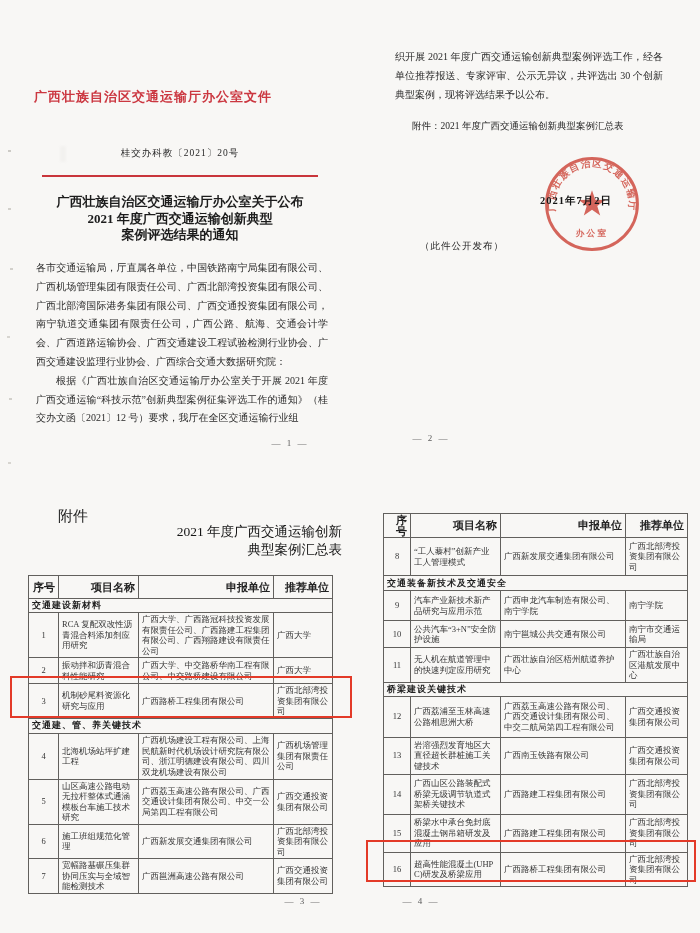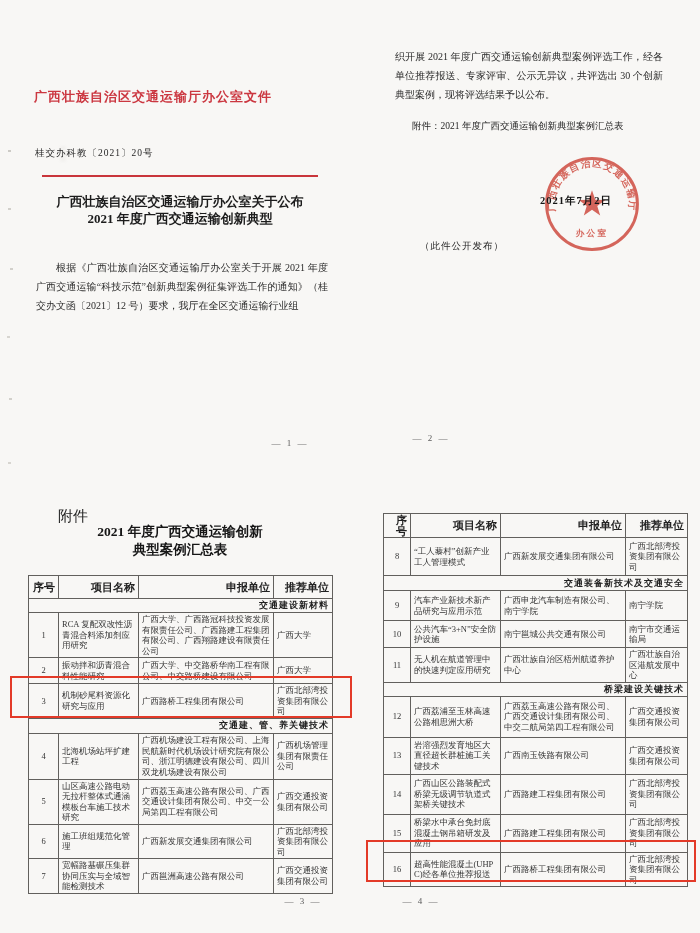--- a/index.html
+++ b/index.html
@@ -12,21 +12,21 @@
   .abs{position:absolute;}
   
   .letterhead{
     left:34px;top:88px;width:292px;
     font-size:13px;font-weight:bold;letter-spacing:1px;
     color:#cb3740;white-space:nowrap;
   }
   .bleed{left:60px;top:146px;width:250px;height:16px;
     background:linear-gradient(90deg,#b9b4ae 0 6px,transparent 6px 14px);
     opacity:.08;filter:blur(1px);}
-  .doc-number{left:35px;top:147px;width:290px;
+  .doc-number{left:35px;top:147px;width:290px;text-align:center;
     font-size:9.5px;color:#262626;letter-spacing:1px;}
   .red-rule{left:42px;top:175px;width:276px;height:2px;background:#c9353b;}
   .notice-title{left:30px;top:194px;width:300px;text-align:center;
     font-size:13px;font-weight:bold;line-height:16.5px;color:#1c1c1c;}
   .p1-body{left:36px;top:259px;width:292px;font-size:10px;line-height:18.8px;
     text-align:justify;color:#2a2a2a;}
   .p1-body p{margin:0;}
   .p1-body p.indent{text-indent:2em;}
   .page-num{font-size:9px;color:#5c5c5c;letter-spacing:2px;white-space:nowrap;}
   .pn1{left:255px;top:438px;width:70px;text-align:center;}
@@ -39,49 +39,51 @@
   
   .p2-body{left:395px;top:47px;width:268px;font-size:10px;line-height:19px;
     text-align:justify;color:#2a2a2a;}
   .p2-attach{left:412px;top:120px;width:256px;font-size:9.5px;color:#262626;}
   .p2-note{left:420px;top:240px;width:120px;font-size:9.5px;color:#262626;letter-spacing:1px;}
   .p2-date{left:540px;top:194px;width:120px;font-size:10.5px;font-weight:bold;
     color:#161616;letter-spacing:1px;z-index:3;}
   .seal{left:542px;top:154px;width:100px;height:100px;opacity:.82;z-index:2;}
   
   .attach-label{left:58px;top:507px;width:60px;font-size:15px;color:#222;}
-  .t3-title{left:28px;top:523px;width:304px;text-align:center;font-size:13.5px;
-    font-weight:bold;line-height:17.5px;color:#161616;}
+  .t3-title{left:38px;top:523px;width:304px;text-align:right;font-size:13.5px;
+    font-weight:normal;line-height:17.5px;color:#161616;}
   table.sumtab{border-collapse:collapse;table-layout:fixed;
     font-size:8.5px;line-height:10.5px;color:#353535;}
   table.sumtab td{border:1px solid #62605d;padding:1px 3px;vertical-align:middle;
     overflow:hidden;word-break:break-all;}
   table.sumtab td.c-no{text-align:center;padding:1px 0;}
   table.sumtab tr.hrow td{text-align:right;font-weight:bold;font-size:11px;color:#222;}
-  table.sumtab tr.srow td{text-align:right;font-weight:bold;font-size:9px;color:#222;
+  table.sumtab tr.srow td{text-align:left;font-weight:bold;font-size:9px;color:#222;
     letter-spacing:1px;}
   .tab3{left:28px;top:575px;width:304px;}
   .tab4{left:383px;top:513px;width:304px;}
   .hl{border:2px solid #e33a28;background:transparent;z-index:4;}
   .hl3{left:10px;top:676px;width:338px;height:38px;}
   .hl4{left:366px;top:840px;width:326px;height:38px;}
 </style>
 </head>
 <body>
 
 <div class="abs noise"></div>
 <div class="abs bleed"></div>
 <div class="abs letterhead">广西壮族自治区交通运输厅办公室文件</div>
 <div class="abs doc-number">桂交办科教〔2021〕20号</div>
 <div class="abs red-rule"></div>
 <div class="abs notice-title">
   <div>广西壮族自治区交通运输厅办公室关于公布</div>
   <div>2021 年度广西交通运输创新典型</div>
+  <div>案例评选结果的通知</div>
 </div>
 <div class="abs p1-body">
+  <p>各市交通运输局，厅直属各单位，中国铁路南宁局集团有限公司、广西机场管理集团有限责任公司、广西北部湾投资集团有限公司、广西北部湾国际港务集团有限公司、广西交通投资集团有限公司，南宁轨道交通集团有限责任公司，广西公路、航海、交通会计学会、广西道路运输协会、广西交通建设工程试验检测行业协会、广西交通建设监理行业协会、广西综合交通大数据研究院：</p>
   <p class="indent">根据《广西壮族自治区交通运输厅办公室关于开展 2021 年度广西交通运输“科技示范”创新典型案例征集评选工作的通知》（桂交办文函〔2021〕12 号）要求，我厅在全区交通运输行业组</p>
 </div>
 <div class="abs page-num pn1">— 1 —</div>
 
 <div class="abs p2-body">织开展 2021 年度广西交通运输创新典型案例评选工作，经各单位推荐报送、专家评审、公示无异议，共评选出 30 个创新典型案例，现将评选结果予以公布。</div>
 <div class="abs p2-attach">附件：2021 年度广西交通运输创新典型案例汇总表</div>
 <svg class="abs seal" viewBox="0 0 110 110" aria-hidden="true">
   <defs>
     <path id="sealArc" d="M 16.5,69 A 41,41 0 1 1 93.5,69" fill="none"></path>
   </defs>
@@ -232,20 +234,20 @@
     <td>广西北部湾投资集团有限公司</td>
   </tr>
   <tr style="height:38px">
     <td class="c-no">15</td>
     <td>桥梁水中承台免封底混凝土钢吊箱研发及应用</td>
     <td>广西路建工程集团有限公司</td>
     <td>广西北部湾投资集团有限公司</td>
   </tr>
   <tr style="height:34px">
     <td class="c-no">16</td>
-    <td>超高性能混凝土(UHPC)经各单位推荐报送</td>
+    <td>超高性能混凝土(UHPC)研发及桥梁应用</td>
     <td>广西路桥工程集团有限公司</td>
     <td>广西北部湾投资集团有限公司</td>
   </tr>
 </tbody>
   </table>
 <div class="abs hl hl4"></div>
 <div class="abs page-num pn4">— 4 —</div>
 
 </body></html>

